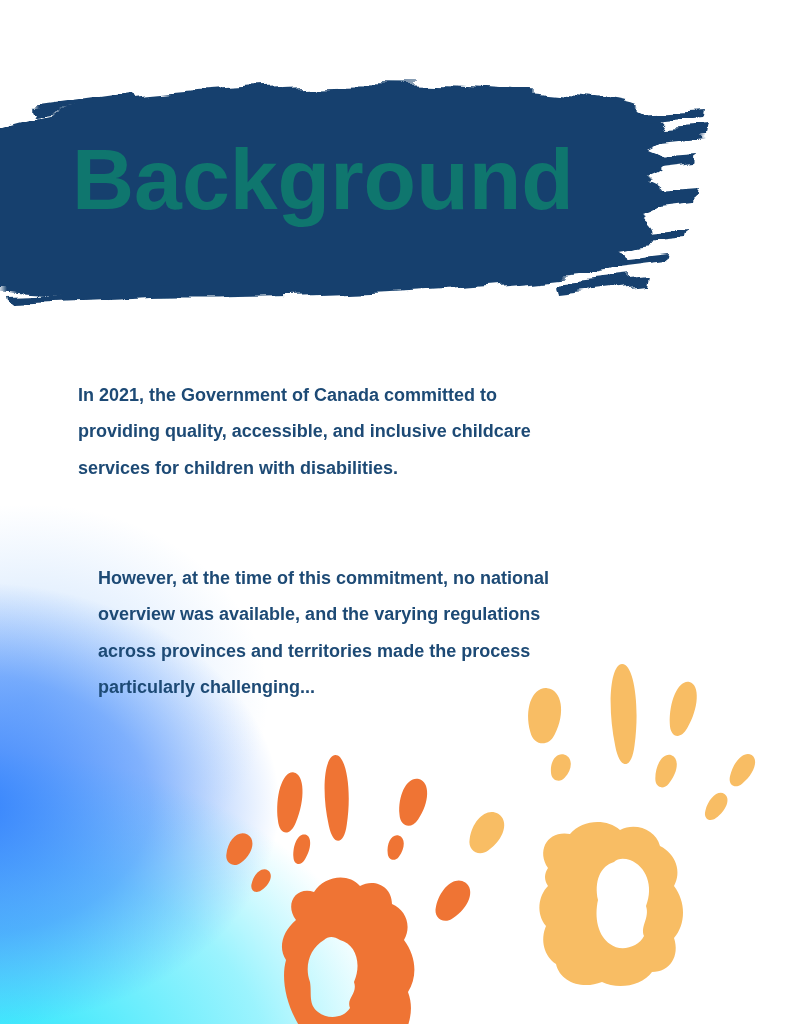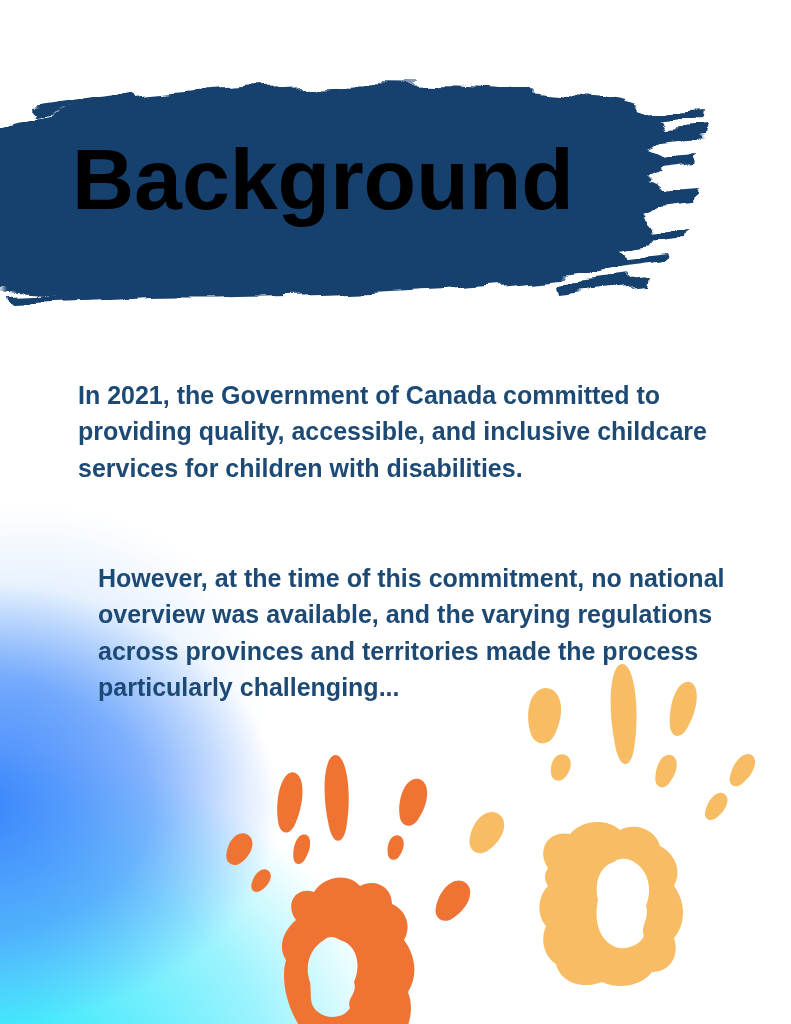--- a/index.html
+++ b/index.html
@@ -27,30 +27,30 @@
   .brush-svg { position: absolute; left: 0; top: 0; }
   .brush-svg path { fill: var(--brush, #17416e); }
 
   .title {
     position: absolute;
     left: 72px; top: 136px;
     font-size: 86px;
     font-weight: bold;
     letter-spacing: 0px;
     line-height: 1;
-    color: #000000;
+    color: #0f766e;
     z-index: 3;
   }
 
   .body-text {
     position: absolute;
     left: 78px; top: 340px;
     width: 706px;
     color: var(--ink, #1d4a75);
-    font-size: 25px;
+    font-size: 18px;
     font-weight: bold;
     line-height: 36.5px;
     white-space: pre-line;
     z-index: 2;
   }
   .body-text .para + .para { margin-top: 37px; margin-left: 20px; }
 
   .hands-svg { position: absolute; left: 200px; top: 664px; z-index: 1; }
   .hand-orange { fill: var(--hand-orange, #ef7434); }
   .hand-yellow { fill: var(--hand-yellow, #f8bd64); }

